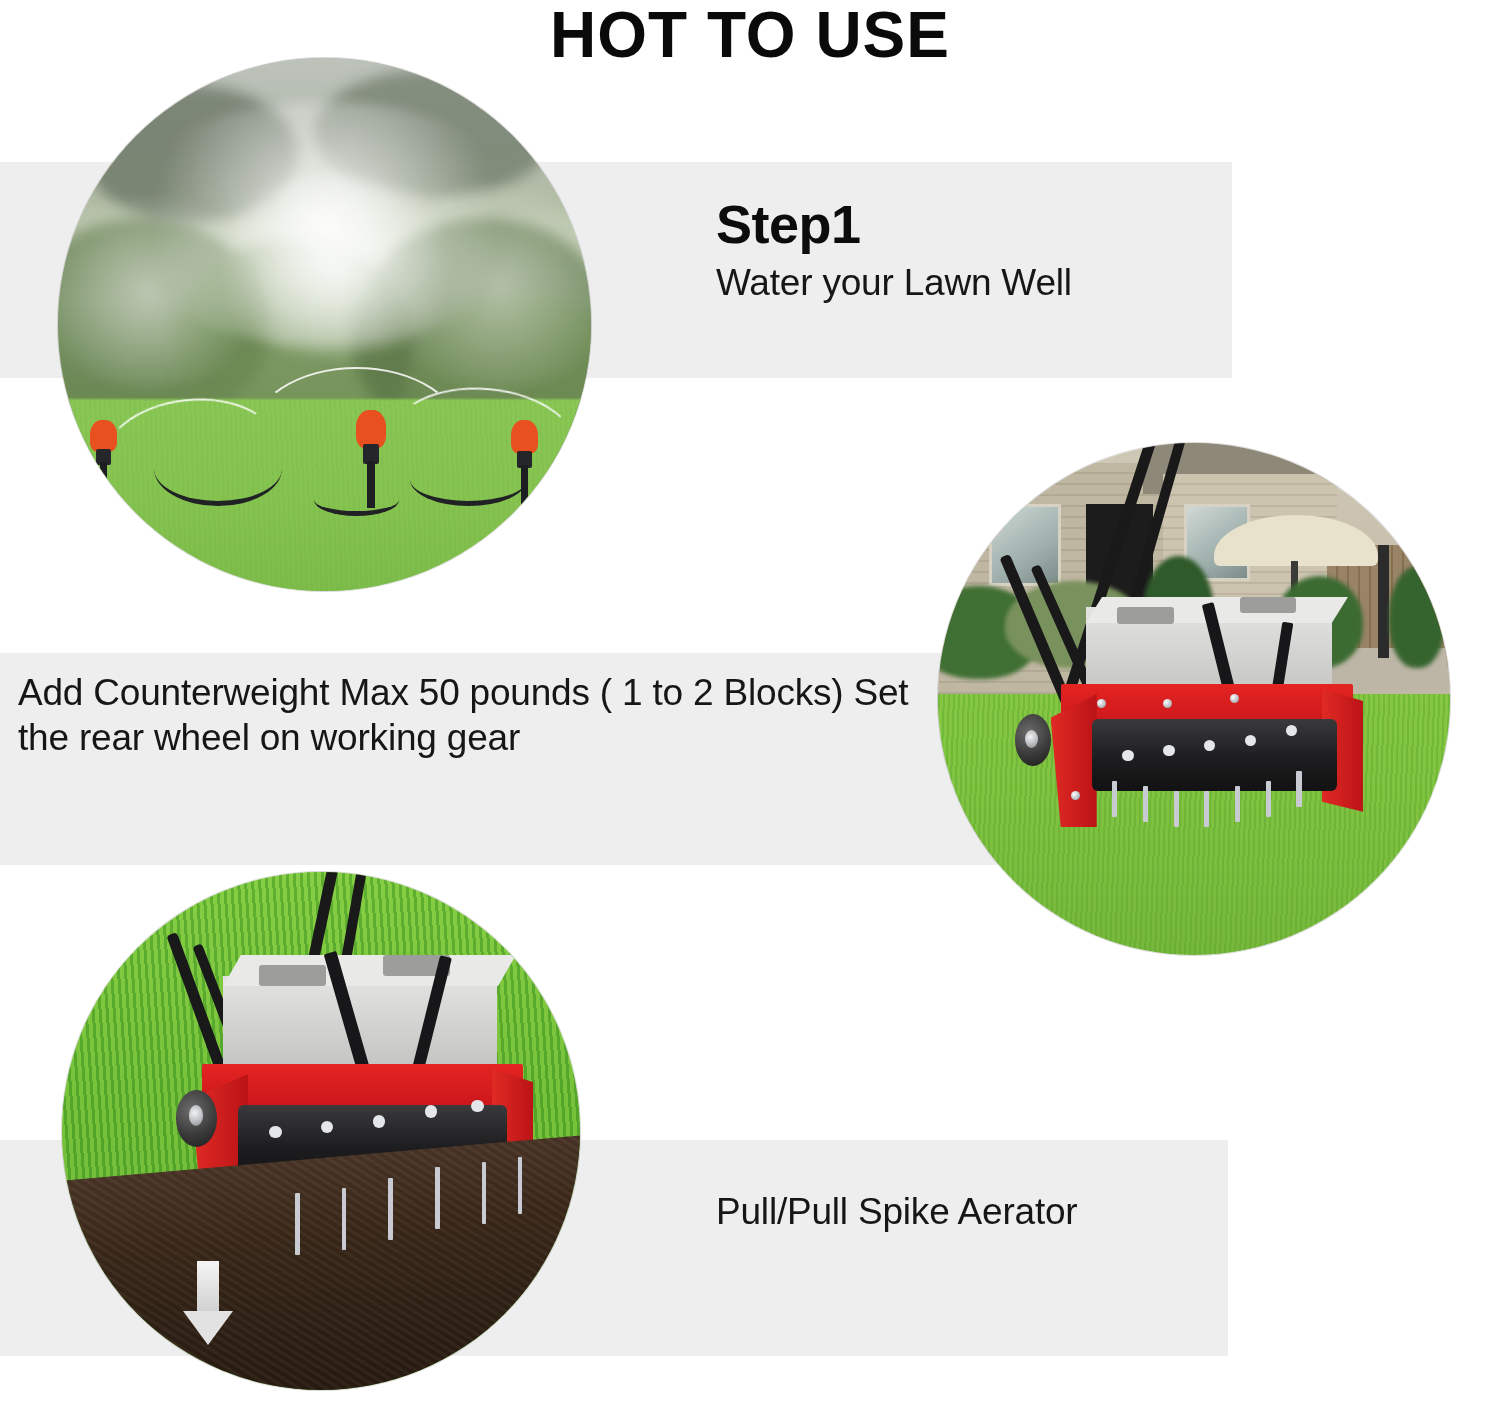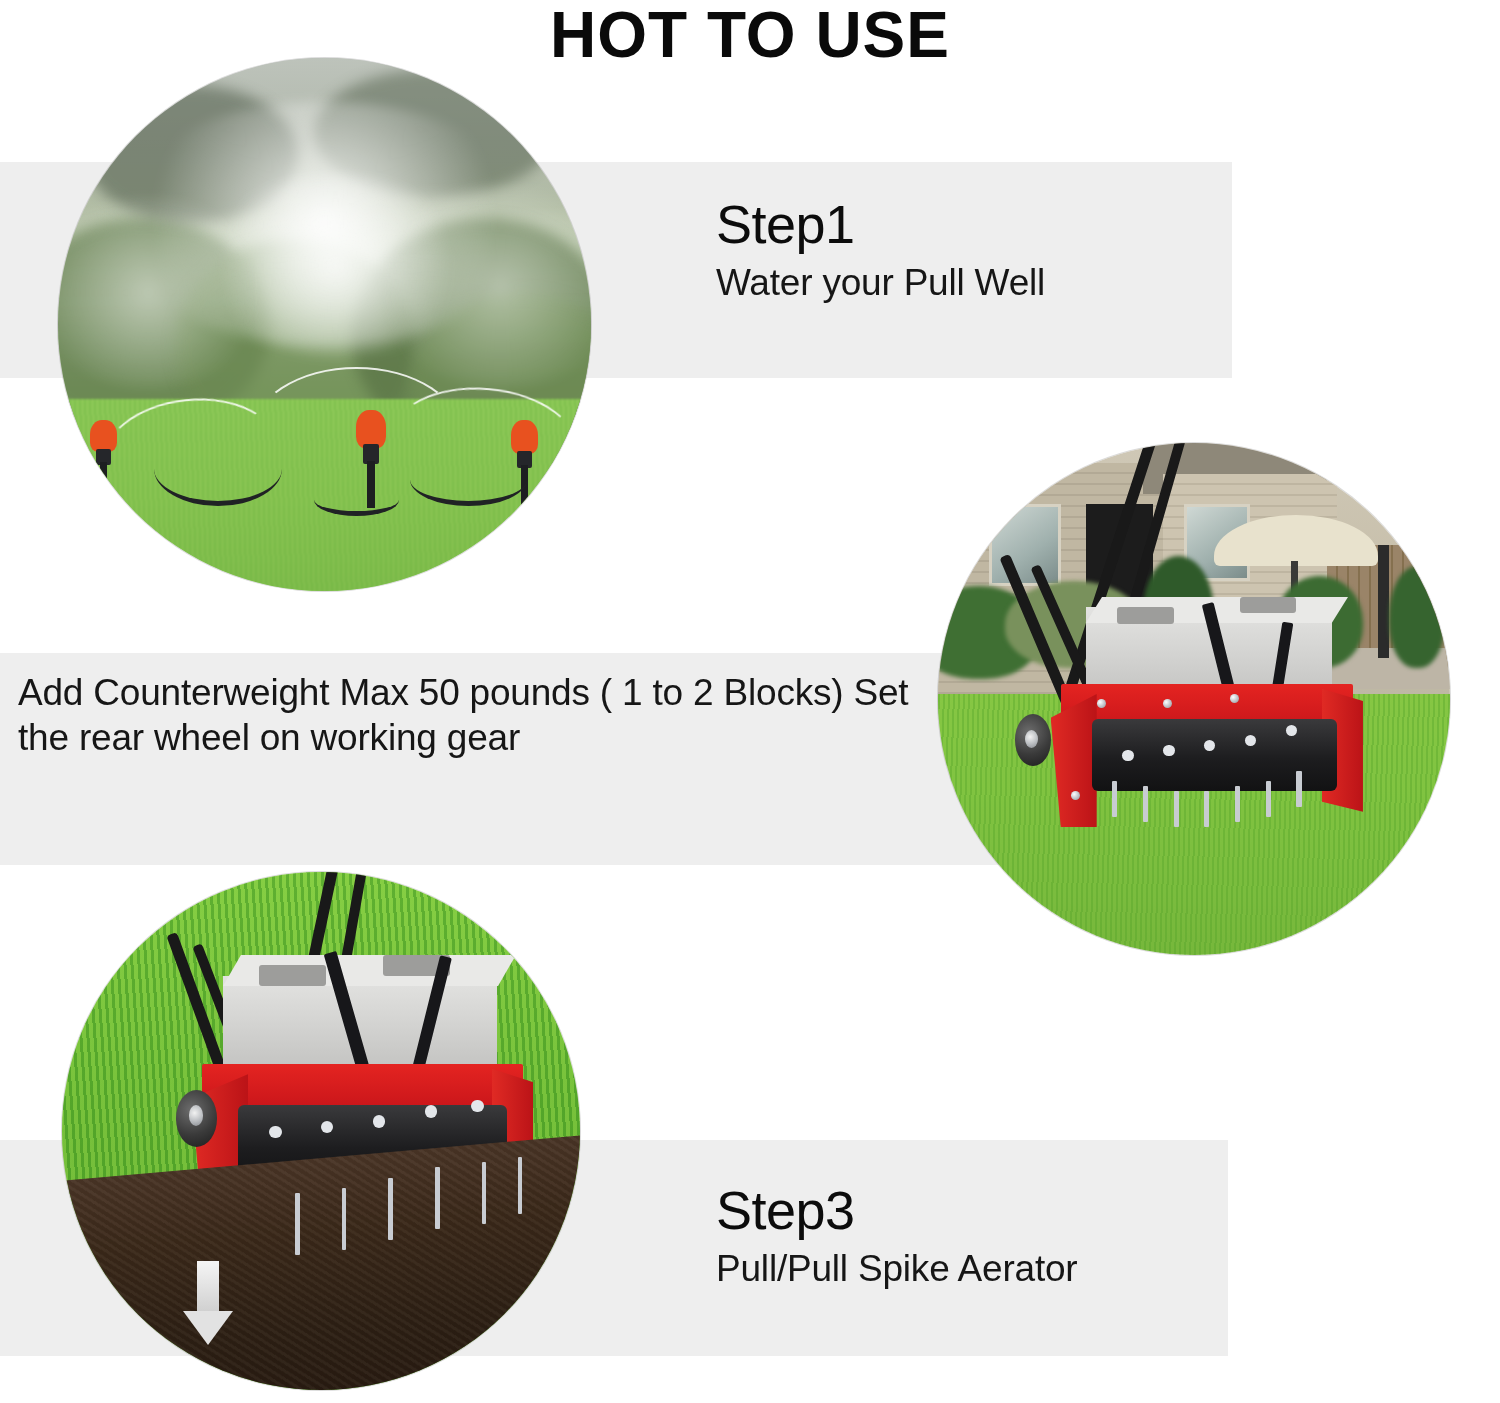--- a/index.html
+++ b/index.html
@@ -37,21 +37,21 @@
     background: #eeeeee;
   }
   .band-1 { left: 0;   top: 162px;  width: 1232px; height: 216px; }
   .band-2 { left: 0;   top: 653px;  width: 1232px; height: 212px; }
   .band-3 { left: 0;   top: 1140px; width: 1228px; height: 216px; }
 
   
   .step-block { position: absolute; }
   .step-heading {
     font-size: 54px;
-    font-weight: normal;
+    font-weight: bold;
     color: #0c0c0c;
     line-height: 1.05;
     letter-spacing: -0.5px;
   }
   .step-desc {
     font-size: 37px;
     font-weight: normal;
     color: #161616;
     line-height: 1.22;
     letter-spacing: -0.2px;
@@ -352,21 +352,21 @@
       </div>
 
       <div class="hose" style="left:18%;top:70%;width:24%;height:14%;"></div>
       <div class="hose" style="left:66%;top:74%;width:22%;height:10%;"></div>
       <div class="hose" style="left:48%;top:80%;width:16%;height:6%;"></div>
     </div>
   </div>
 
   <div class="step-block step1-block">
     <div class="step-heading">Step1</div>
-    <div class="step-desc">Water your Pull Well</div>
+    <div class="step-desc">Water your Lawn Well</div>
   </div>
 
   <div class="step-block step2-block">
     <div class="step-desc">Add Counterweight Max 50 pounds ( 1 to 2 Blocks) Set the rear wheel on working gear</div>
   </div>
 
   <div class="photo-circle circle-2">
     <div class="scene-yard">
       <div class="yard-sky"></div>
 
@@ -479,17 +479,16 @@
       <div class="wheel-hub" style="left:24.5%;top:45%;width:2.8%;height:4%;"></div>
 
       <div class="depth-arrow" style="left:26%;top:75%;">
         <div class="shaft"></div>
         <div class="tip"></div>
       </div>
     </div>
   </div>
 
   <div class="step-block step3-block">
-    <div class="step-heading">Step3</div>
     <div class="step-desc">Pull/Pull Spike Aerator</div>
   </div>
 
 </div>
 
 </body></html>

